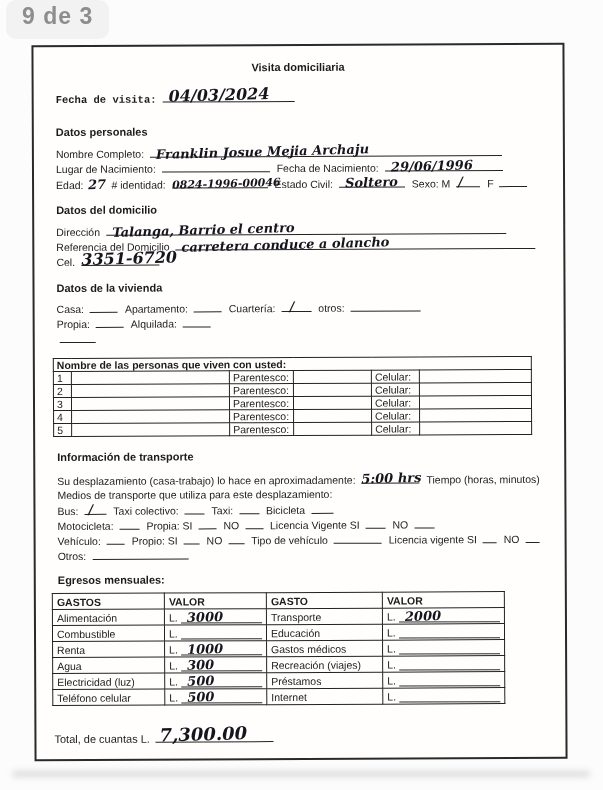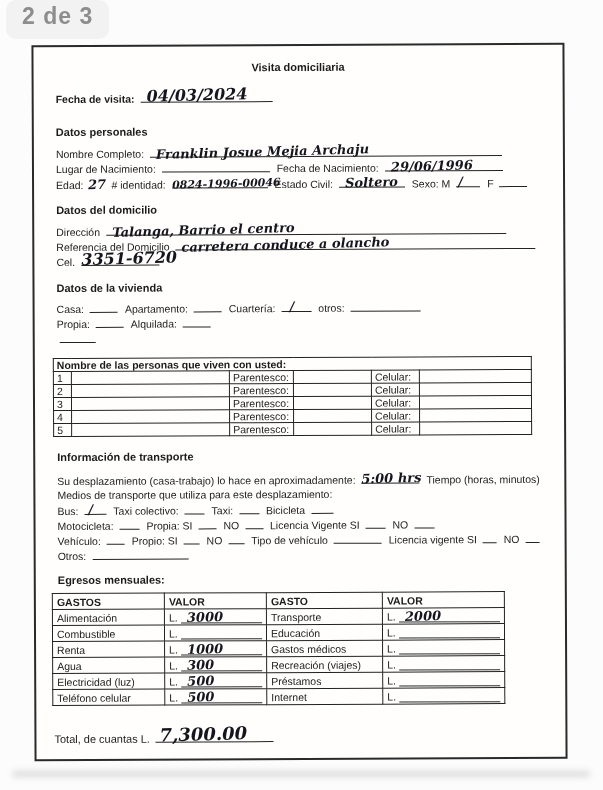--- a/index.html
+++ b/index.html
@@ -25,21 +25,21 @@
     padding:0 12px;
   }
   .shadow-strip{
     position:absolute;left:12px;top:771px;width:578px;height:6px;
     background:#c9c9c9;filter:blur(3px);opacity:.65;border-radius:3px;
   }
   .title{ text-align:center;margin-top:15px;font-size:11px;font-weight:bold; }
   .sec{ font-weight:bold;font-size:11px;margin:13px 0 0 10px; }
   .row{ margin:1px 0 0 10px;font-size:10.5px;white-space:nowrap;height:14px; }
   .lbl{ display:inline-block;vertical-align:baseline; }
-  .b{ font-weight:bold; }
+  .b{ font-weight:bold;font-family:Liberation Mono, monospace; }
   .line{
     display:inline-block;position:relative;vertical-align:baseline;
     height:10px;border-bottom:1.4px solid #232323;margin:0 4px 0 3px;
   }
   .hw{
     font-family:"DejaVu Serif", serif;font-style:italic;font-weight:700;
     color:#15151e;font-size:13px;
   }
   .hw-on{
     position:absolute;left:6px;bottom:-3px;white-space:nowrap;
@@ -66,21 +66,21 @@
     flex:1;position:relative;border-bottom:1.2px solid #2a2a2a;
     height:10px;margin-left:3px;
   }
   .vcell .cline .hw-on{ bottom:-2px; }
   .total-row{ margin-top:22px;margin-left:6px;font-size:11px;height:24px; }
   .total-row .line{ height:14px; }
 </style>
 </head>
 <body>
 
-<div class="badge">2 de 3</div>
+<div class="badge">9 de 3</div>
 
 <div class="sheet">
 
   <div class="title">Visita domiciliaria</div>
 
   <div class="row" style="margin-top:18px;height:20px;">
     <span class="lbl b">Fecha de visita:</span>
     <span class="line" style="width:132px;"><span class="hw hw-on hw-big">04/03/2024</span></span>
   </div>
 

